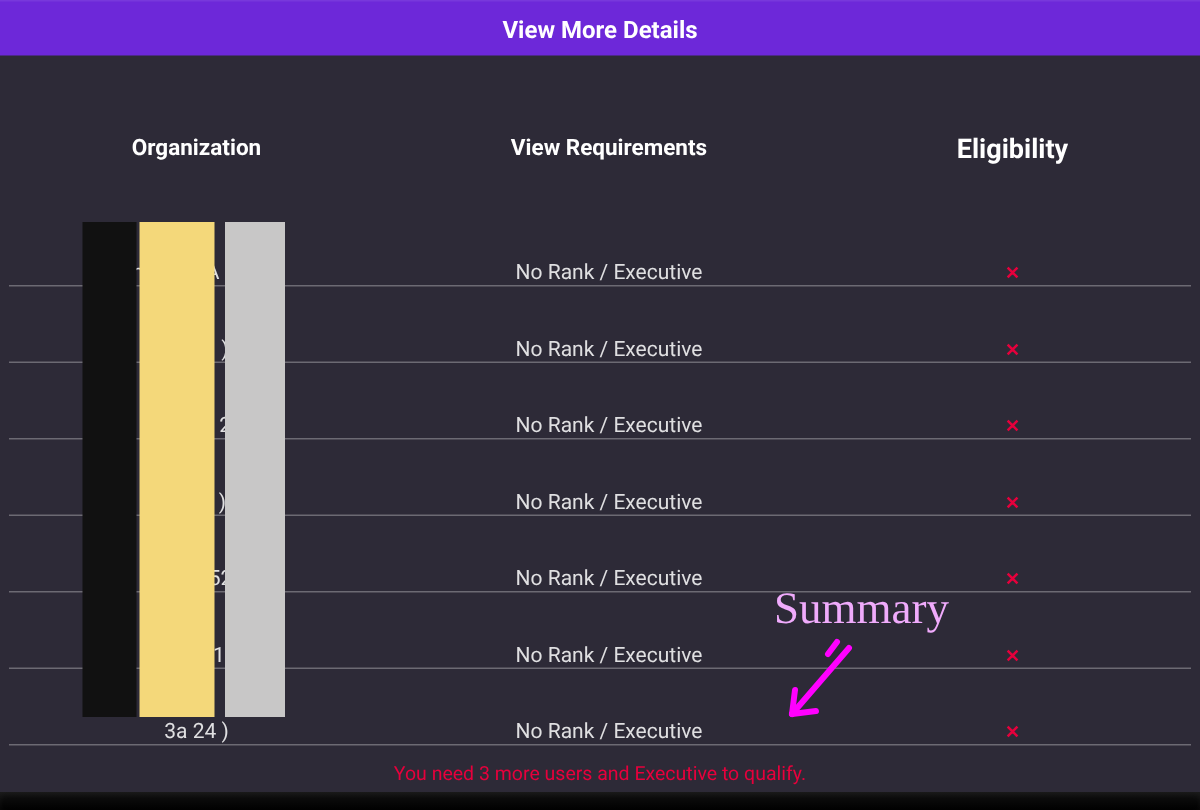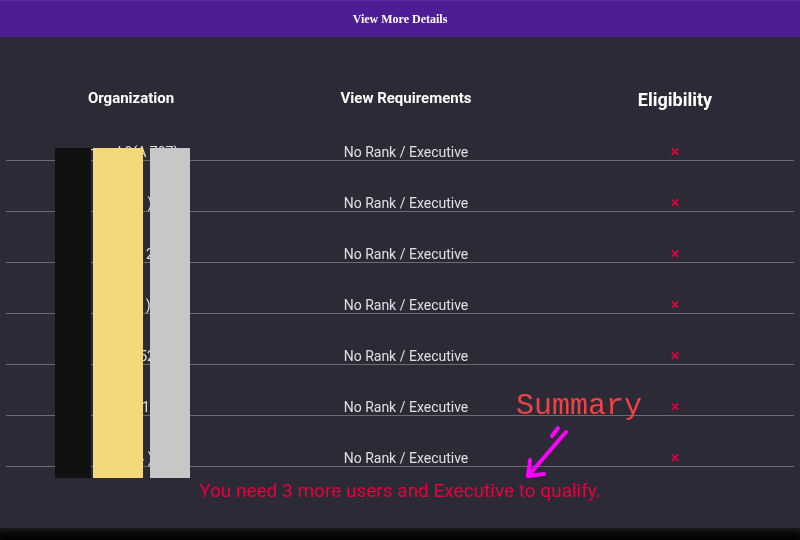--- a/index.html
+++ b/index.html
@@ -8,36 +8,36 @@
     width: 800px;
     height: 540px;
     background: #2d2a37;
     font-family: -apple-system, BlinkMacSystemFont, "Segoe UI", Roboto, Arial, sans-serif;
     overflow: hidden;
     position: relative;
   }
   .header-bar {
     width: 100%;
     height: 36px;
-    background: #4c1d95;
+    background: #6d28d9;
     color: #fff;
     font-weight: 700;
-    font-size: 12px;
+    font-size: 16px;
     display: flex;
     align-items: center;
     justify-content: center;
     border-top: 1px solid rgba(255,255,255,0.08);
-    font-family: Liberation Serif, serif;
   }
   .content {
     padding: 0 6px;
   }
   .headers-row {
     display: flex;
     margin-top: 52px;
+    margin-bottom: 30px;
   }
   .col-org {
     flex: 0 0 250px;
     text-align: center;
     color: #fff;
     font-weight: 700;
     font-size: 15px;
   }
   .col-rank {
     flex: 0 0 300px;
@@ -77,21 +77,21 @@
   }
   .x-icon {
     color: #e6003c;
     font-size: 12px;
     font-weight: 700;
     display: inline-block;
     vertical-align: middle;
   }
   .summary-msg {
     color: #e6003c;
-    font-size: 19px;
+    font-size: 13px;
     text-align: center;
     margin-top: 12px;
   }
   .black-strip {
     position: absolute;
     left: 0;
     bottom: 0;
     width: 800px;
     height: 12px;
     background: linear-gradient(to bottom, #111 0%, #000 100%);
@@ -105,23 +105,23 @@
   }
   .bar-black { left: 55px;  width: 36px; background: #111111; }
   .bar-gold  { left: 93px;  width: 50px; background: #f4d87a; }
   .bar-gray  { left: 150px; width: 40px; background: #c8c7c7; }
 
   
   .annotation-label {
     position: absolute;
     left: 516px;
     top: 389px;
-    color: #ef4444;
+    color: #f0abfc;
     font-size: 30px;
-    font-family: Liberation Mono, monospace;
+    font-family: Liberation Serif, serif;
     pointer-events: none;
   }
   .annotation-arrow {
     position: absolute;
     left: 518px;
     top: 424px;
     pointer-events: none;
   }
 </style>
 </head>

